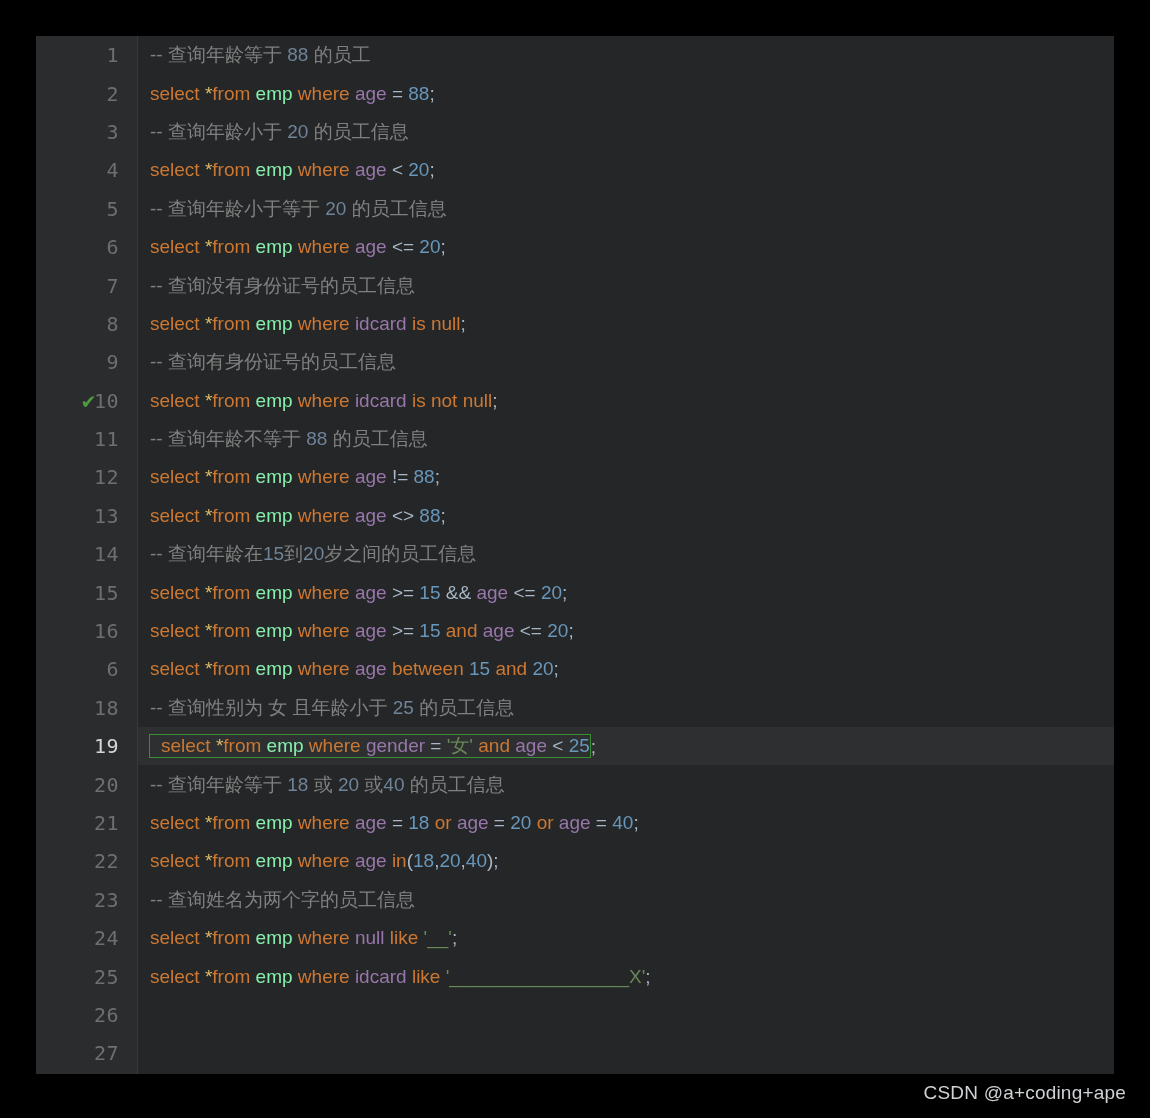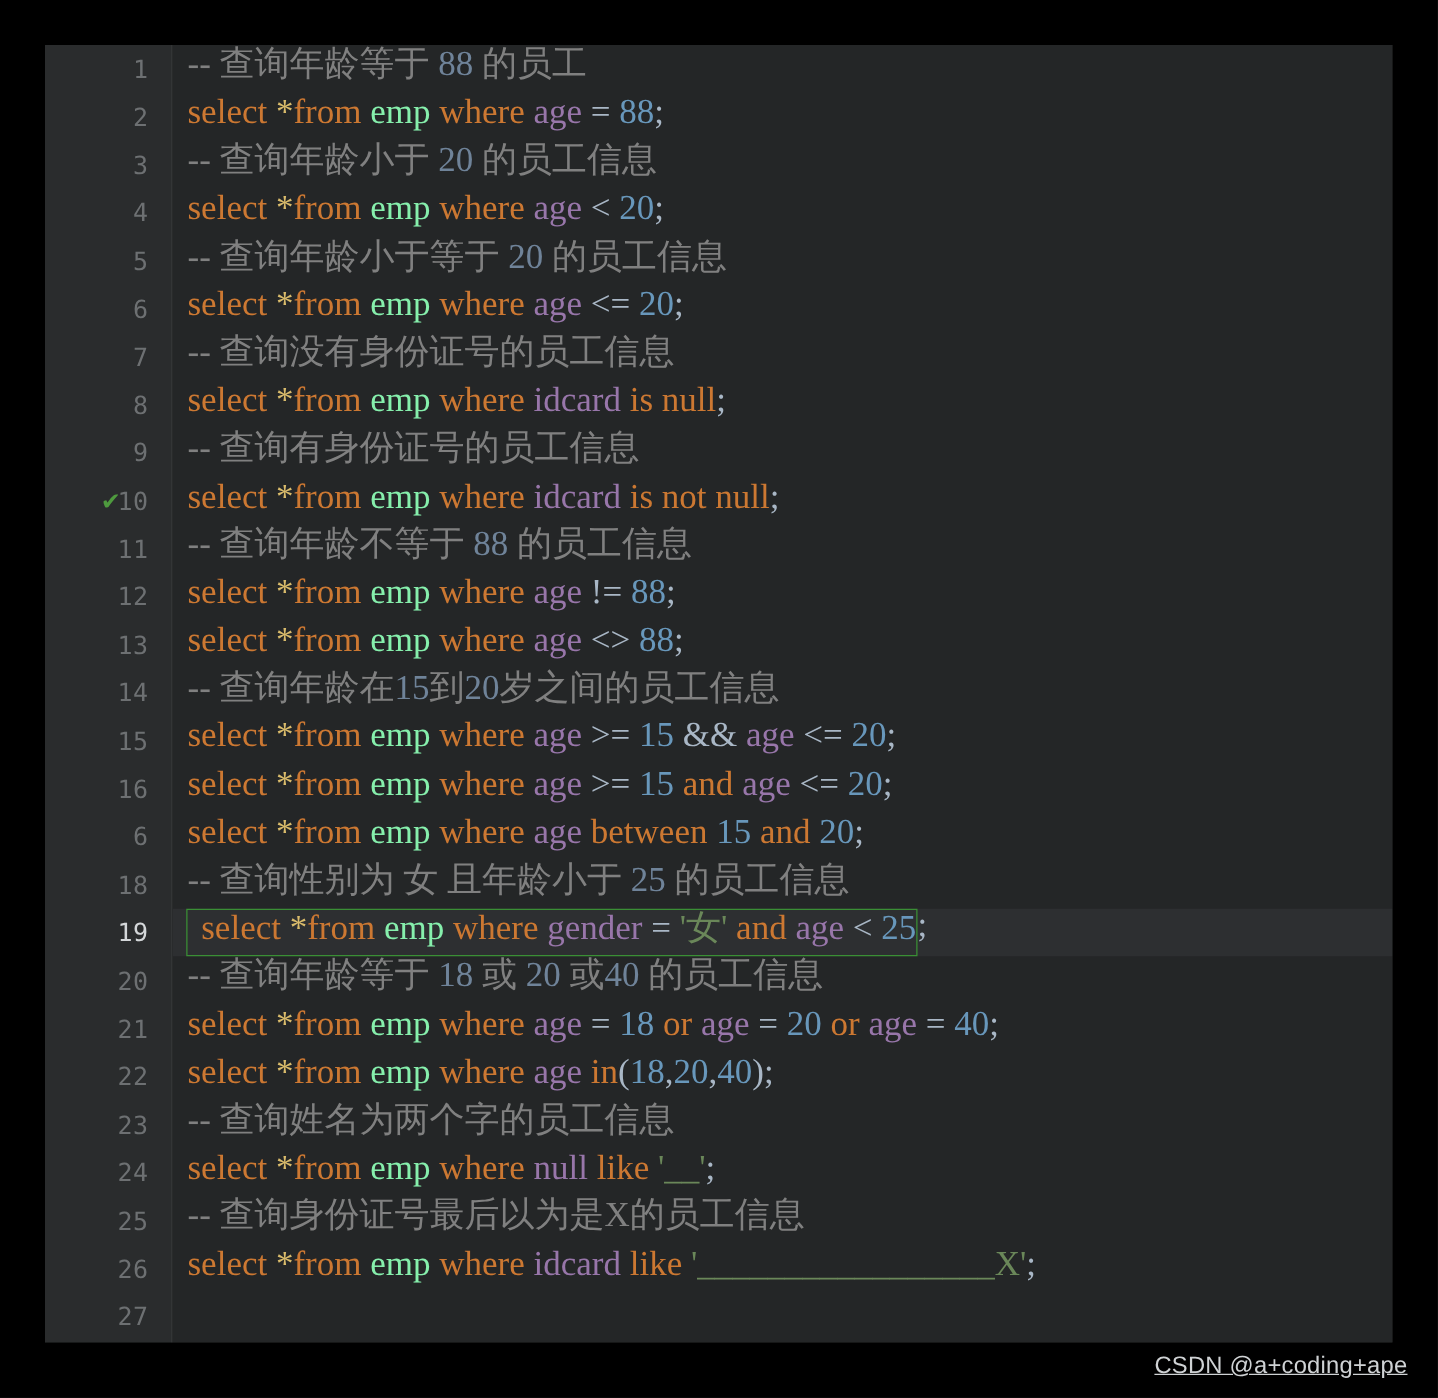--- a/index.html
+++ b/index.html
@@ -68,25 +68,26 @@
     top: 50%;
     transform: translateY(-50%);
     font-size: 22px;
     color: #4e9a3e;
     line-height: 1;
   }
 
   .code-row {
     height: 38.4px;
     display: flex;
+    align-items: center;
     padding-left: 12px;
     box-sizing: border-box;
     white-space: pre;
-    font-family: Liberation Serif, serif;
-    font-size: 28px;
+    font-family: Liberation Sans, sans-serif;
+    font-size: 19px;
     line-height: 1;
     letter-spacing: 0px;
   }
   .code-row.current {
     background: #2d2f31;
   }
   .code-row .lnbox {
     display: inline-block;
     padding: 2px 0 3px 0;
   }
@@ -108,21 +109,20 @@
   .cm .cnum { color: #6f8399; }
 
   #watermark {
     position: absolute;
     right: 24px;
     bottom: 14px;
     font-family: "Liberation Sans", sans-serif;
     font-size: 19px;
     color: #cfd2d4;
     letter-spacing: 0.2px;
-    text-decoration: underline;
   }
 </style>
 </head>
 <body>
 
 <div id="editor-window">
 
   <div id="gutter">
       <div class="gutter-row">
         <span class="lineno">1</span>
@@ -226,19 +226,18 @@
       <div class="code-row"><span class="lnbox"><span class="kw">select</span> <span class="star">*</span><span class="kw">from</span> <span class="tbl">emp</span> <span class="kw">where</span> <span class="col">age</span> <span class="op">&gt;=</span> <span class="num">15</span> <span class="op">&amp;&amp;</span> <span class="col">age</span> <span class="op">&lt;=</span> <span class="num">20</span><span class="op">;</span></span></div>
       <div class="code-row"><span class="lnbox"><span class="kw">select</span> <span class="star">*</span><span class="kw">from</span> <span class="tbl">emp</span> <span class="kw">where</span> <span class="col">age</span> <span class="op">&gt;=</span> <span class="num">15</span> <span class="kw">and</span> <span class="col">age</span> <span class="op">&lt;=</span> <span class="num">20</span><span class="op">;</span></span></div>
       <div class="code-row"><span class="lnbox"><span class="kw">select</span> <span class="star">*</span><span class="kw">from</span> <span class="tbl">emp</span> <span class="kw">where</span> <span class="col">age</span> <span class="kw">between</span> <span class="num">15</span> <span class="kw">and</span> <span class="num">20</span><span class="op">;</span></span></div>
       <div class="code-row"><span class="lnbox"><span class="cm">-- 查询性别为 女 且年龄小于 <span class="cnum">25</span> 的员工信息</span></span></div>
       <div class="code-row current"><span class="lnbox"><span class="kw">select</span> <span class="star">*</span><span class="kw">from</span> <span class="tbl">emp</span> <span class="kw">where</span> <span class="col">gender</span> <span class="op">=</span> <span class="str">'女'</span> <span class="kw">and</span> <span class="col">age</span> <span class="op">&lt;</span> <span class="num">25</span></span><span class="op">;</span></div>
       <div class="code-row"><span class="lnbox"><span class="cm">-- 查询年龄等于 <span class="cnum">18</span> 或 <span class="cnum">20</span> 或<span class="cnum">40</span> 的员工信息</span></span></div>
       <div class="code-row"><span class="lnbox"><span class="kw">select</span> <span class="star">*</span><span class="kw">from</span> <span class="tbl">emp</span> <span class="kw">where</span> <span class="col">age</span> <span class="op">=</span> <span class="num">18</span> <span class="kw">or</span> <span class="col">age</span> <span class="op">=</span> <span class="num">20</span> <span class="kw">or</span> <span class="col">age</span> <span class="op">=</span> <span class="num">40</span><span class="op">;</span></span></div>
       <div class="code-row"><span class="lnbox"><span class="kw">select</span> <span class="star">*</span><span class="kw">from</span> <span class="tbl">emp</span> <span class="kw">where</span> <span class="col">age</span> <span class="kw">in</span><span class="op">(</span><span class="num">18</span><span class="op">,</span><span class="num">20</span><span class="op">,</span><span class="num">40</span><span class="op">)</span><span class="op">;</span></span></div>
       <div class="code-row"><span class="lnbox"><span class="cm">-- 查询姓名为两个字的员工信息</span></span></div>
       <div class="code-row"><span class="lnbox"><span class="kw">select</span> <span class="star">*</span><span class="kw">from</span> <span class="tbl">emp</span> <span class="kw">where</span> <span class="col">null</span> <span class="kw">like</span> <span class="str">'__'</span><span class="op">;</span></span></div>
-      <div class="code-row"><span class="lnbox"><span class="cm">-- 查询身份证号最后以为是X的员工信息</span></span></div>
       <div class="code-row"><span class="lnbox"><span class="kw">select</span> <span class="star">*</span><span class="kw">from</span> <span class="tbl">emp</span> <span class="kw">where</span> <span class="col">idcard</span> <span class="kw">like</span> <span class="str">'_________________X'</span><span class="op">;</span></span></div>
     </div>
 
 </div>
 
 <div id="watermark">CSDN @a+coding+ape</div>
 
 </body></html>

